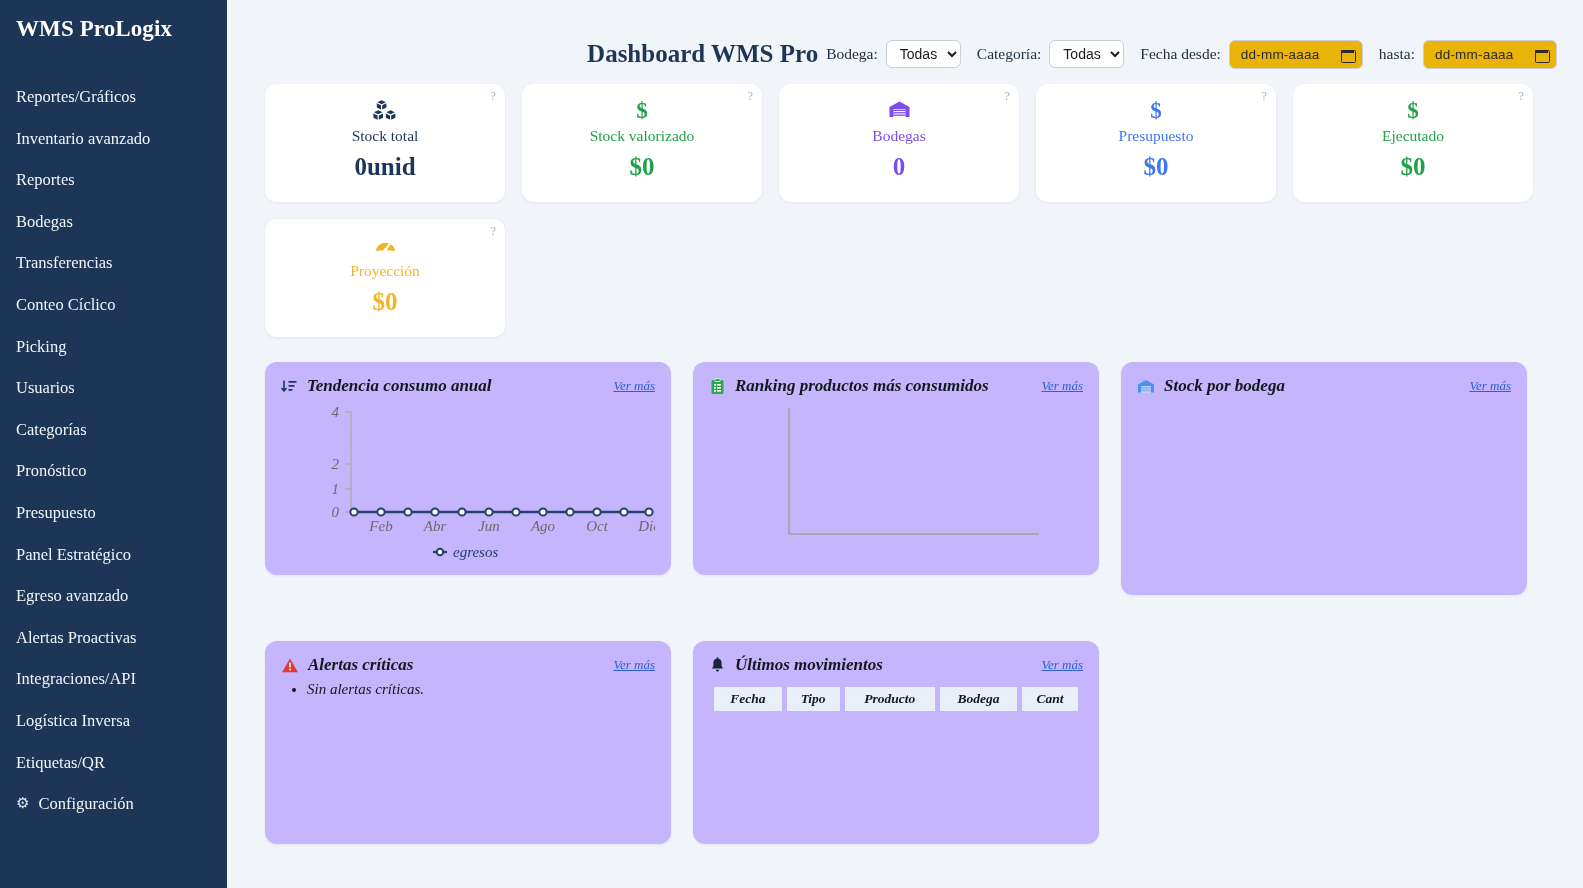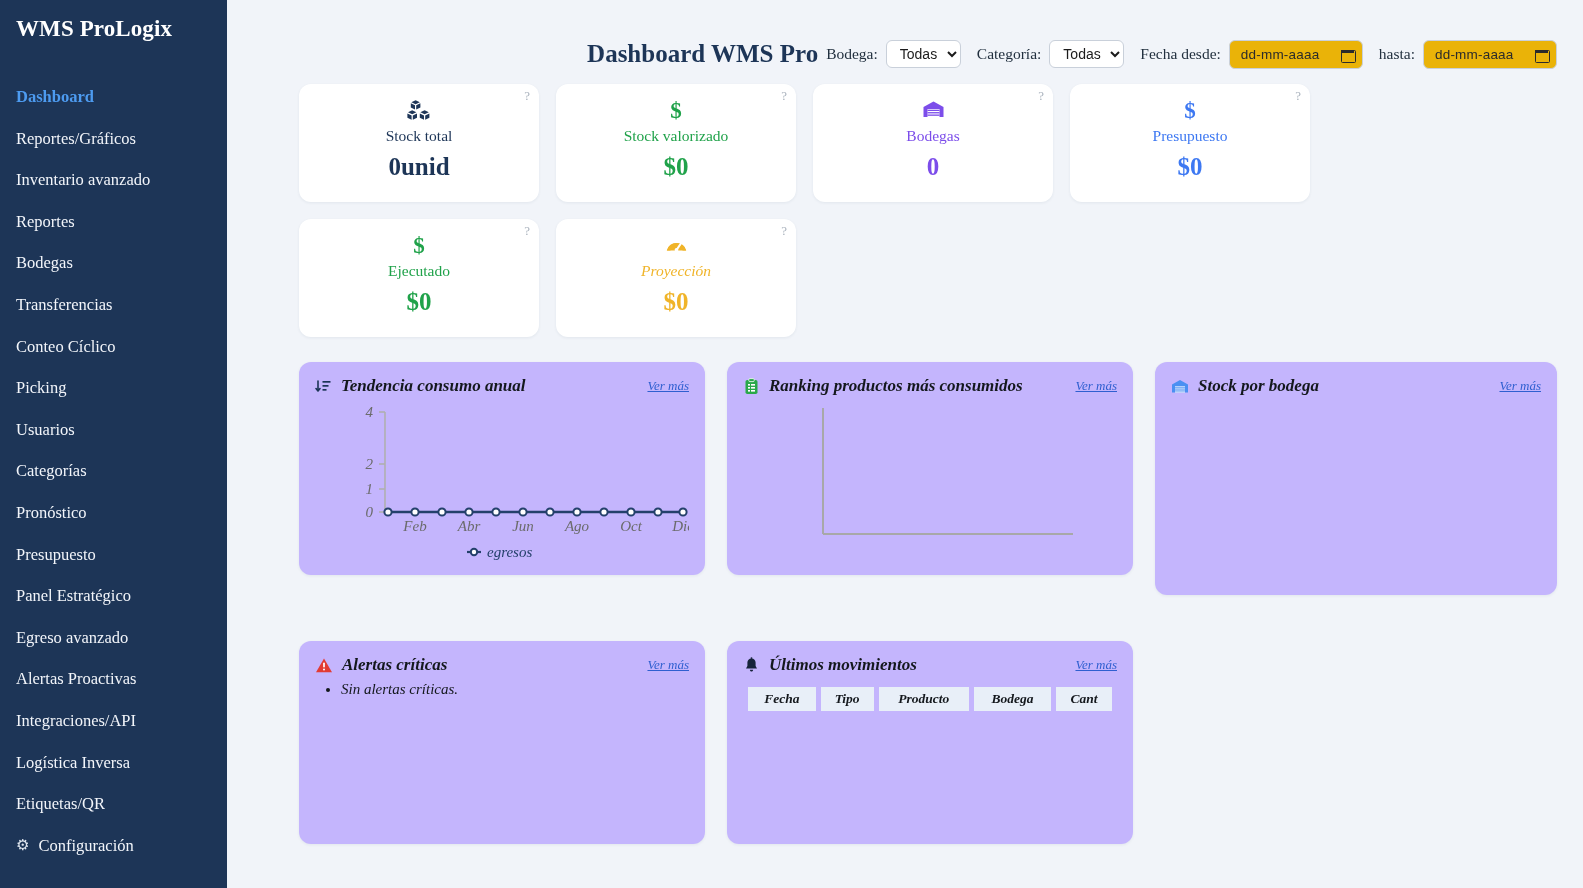--- a/index.html
+++ b/index.html
@@ -3,21 +3,21 @@
 <meta charset="utf-8">
 <style>
   * { box-sizing: border-box; }
   html, body { margin: 0; padding: 0; }
   body {
     width: 1583px; height: 888px;
     background: #f1f4f9;
     font-family: "Liberation Serif", "DejaVu Serif", serif;
     overflow: hidden;
   }
-  .app { display: flex; width: 1583px; height: 888px; gap: 34px; }
+  .app { display: flex; width: 1583px; height: 888px; }
 
   
   .sidebar {
     width: 227px; min-width: 227px; height: 888px;
     background: #1d3557;
     padding: 14px 0 0 0;
     overflow: hidden;
     position: relative;
   }
   .brand {
@@ -160,21 +160,20 @@
   .svg-wrap { margin-top: 4px; }
 </style>
 </head>
 <body>
 
 <div class="app">
 
   <aside class="sidebar">
     <div class="brand">WMS ProLogix</div>
     <nav class="nav" id="nav-container">
-        <a class="nav-item active">Dashboard</a>
         <a class="nav-item">Reportes/Gráficos</a>
         <a class="nav-item">Inventario avanzado</a>
         <a class="nav-item">Reportes</a>
         <a class="nav-item">Bodegas</a>
         <a class="nav-item">Transferencias</a>
         <a class="nav-item">Conteo Cíclico</a>
         <a class="nav-item">Picking</a>
         <a class="nav-item">Usuarios</a>
         <a class="nav-item">Categorías</a>
         <a class="nav-item">Pronóstico</a>
@@ -276,21 +275,21 @@
         <div class="kpi">
           <span class="help">?</span>
           <div class="kpi-icon" style="color: rgb(240, 180, 41);">
             <svg width="23" height="21" viewBox="0 0 23 21">
               <path d="M1.8 16.5 A10 10 0 0 1 21.2 16.5 L17.6 16.5 A6.5 6.5 0 0 0 5.4 16.5 Z" fill="#f0b429"></path>
               <path d="M1.8 16.5 A10 10 0 0 1 21.2 16.5 Z" fill="#f0b429"></path>
               <circle cx="11.5" cy="16" r="1.9" fill="#ffffff"></circle>
               <path d="M11.5 16 L15.8 9.6" stroke="#ffffff" stroke-width="2" stroke-linecap="round"></path>
             </svg>
           </div>
-          <div class="kpi-label" style="color: rgb(240, 180, 41); font-style: italic;">Proyección</div>
+          <div class="kpi-label" style="color: rgb(240, 180, 41);">Proyección</div>
           <div class="kpi-value" style="color: rgb(240, 180, 41);">$0</div>
         </div>
       </div>
 
     <div class="panels-row">
 
       <div class="panel p-trend">
         <div class="panel-head">
           <div class="panel-title">
             <span class="panel-ico">

